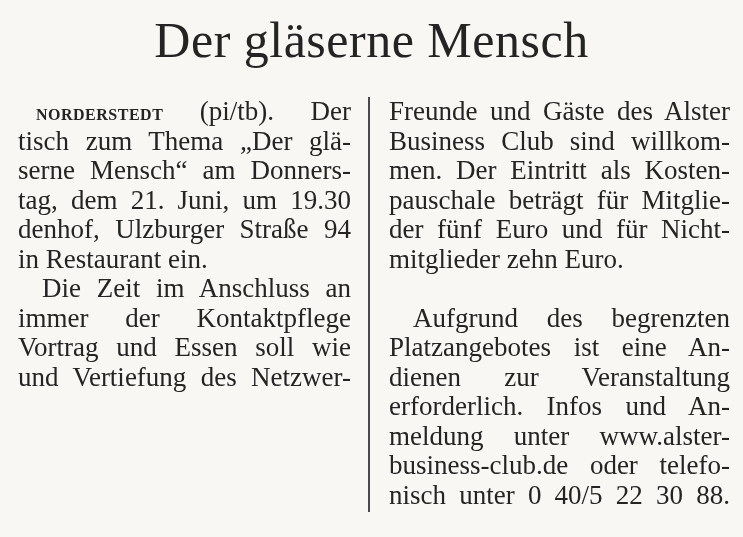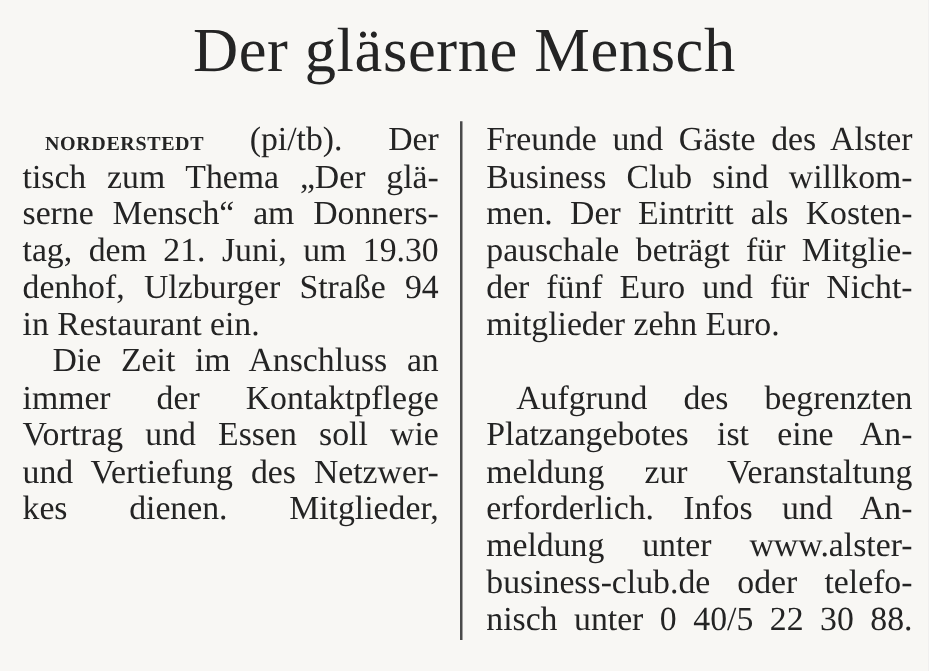--- a/index.html
+++ b/index.html
@@ -78,35 +78,34 @@
     <div class="line jl ind1"><span class="dateline">NORDERSTEDT</span> <span>(pi/tb). Der</span></div>
     <div class="line jl">tisch zum Thema „Der glä-</div>
     <div class="line jl">serne Mensch“ am Donners-</div>
     <div class="line jl">tag, dem 21. Juni, um 19.30</div>
     <div class="line jl">denhof, Ulzburger Straße 94</div>
     <div class="line end">in Restaurant ein.</div>
     <div class="line jl ind2">Die Zeit im Anschluss an</div>
     <div class="line jl">immer der Kontaktpflege</div>
     <div class="line jl">Vortrag und Essen soll wie</div>
     <div class="line jl">und Vertiefung des Netzwer-</div>
-    <div class="line jl">kes dienen. Mitglieder,</div>
   </div>
 
   <div class="divider"></div>
 
   <div class="col col-right">
     <div class="line jl">Freunde und Gäste des Alster</div>
     <div class="line jl">Business Club sind willkom-</div>
     <div class="line jl">men. Der Eintritt als Kosten-</div>
     <div class="line jl">pauschale beträgt für Mitglie-</div>
     <div class="line jl">der fünf Euro und für Nicht-</div>
     <div class="line end">mitglieder zehn Euro.</div>
     <div class="spacer"></div>
     <div class="line jl ind2">Aufgrund des begrenzten</div>
     <div class="line jl">Platzangebotes ist eine An-</div>
-    <div class="line jl">meldung zur Veranstaltung</div>
+    <div class="line jl">dienen zur Veranstaltung</div>
     <div class="line jl">erforderlich. Infos und An-</div>
     <div class="line jl">meldung unter www.alster-</div>
     <div class="line jl">business-club.de oder telefo-</div>
     <div class="line jl">nisch unter 0 40/5 22 30 88.</div>
   </div>
 
 </div>
 
 </body></html>

